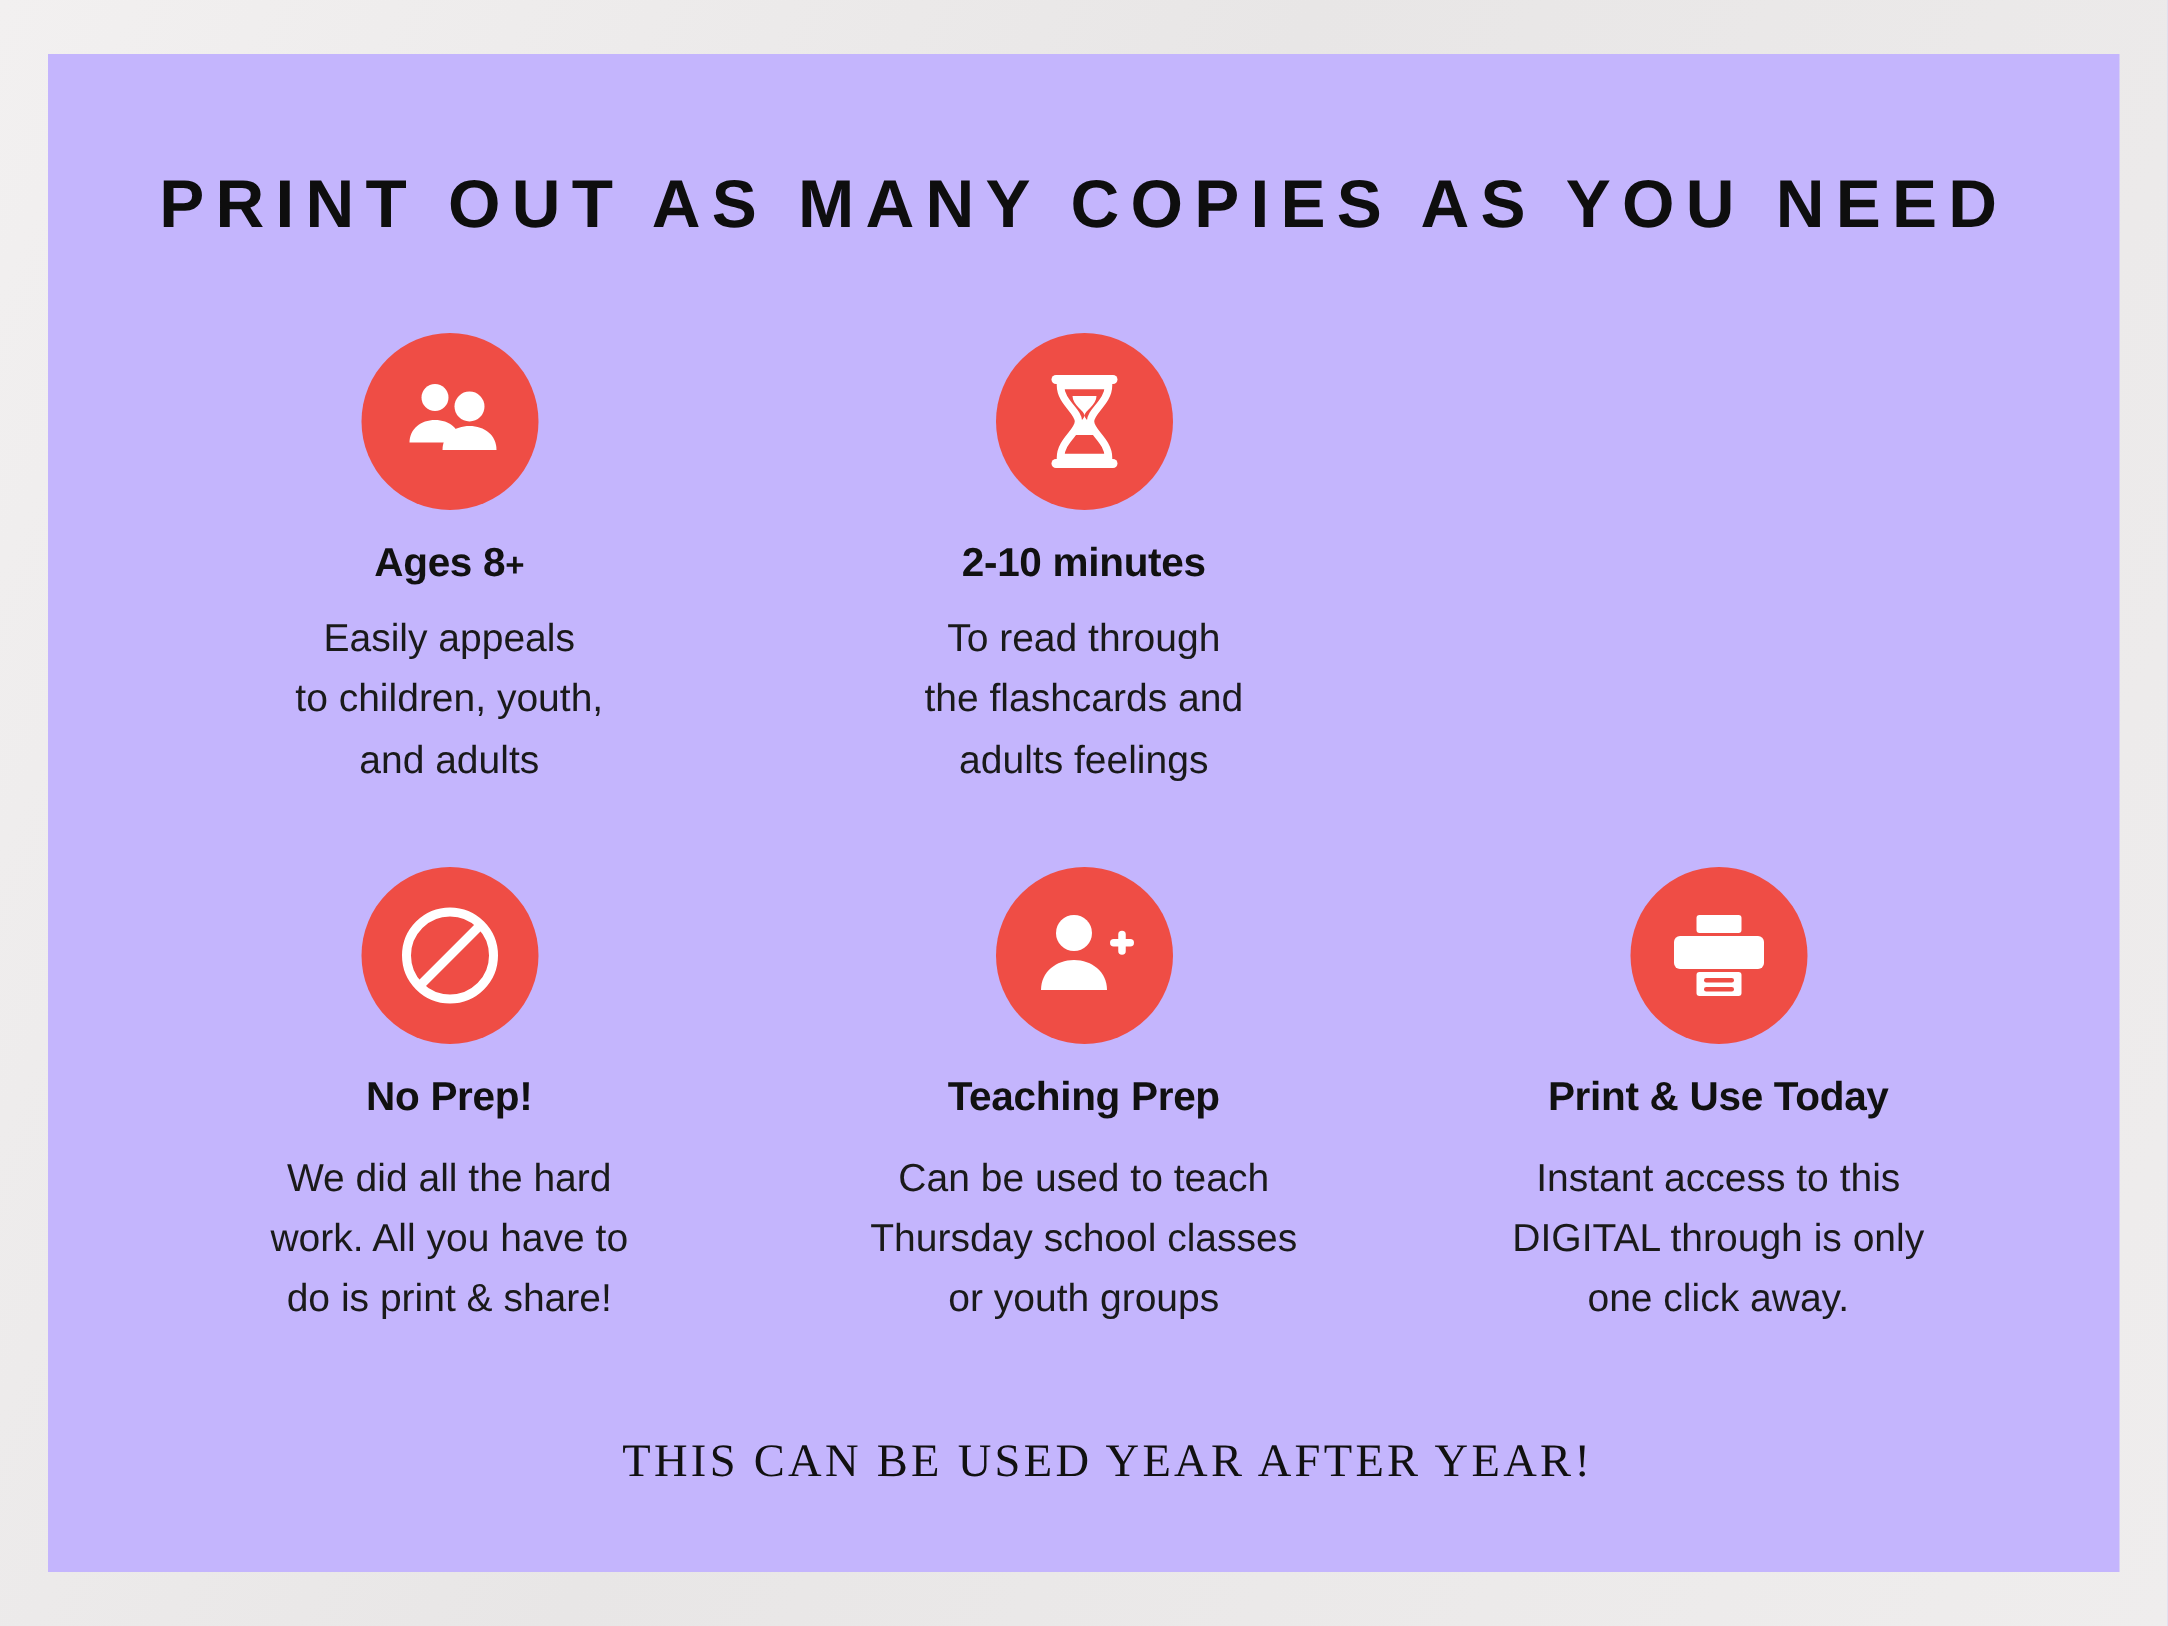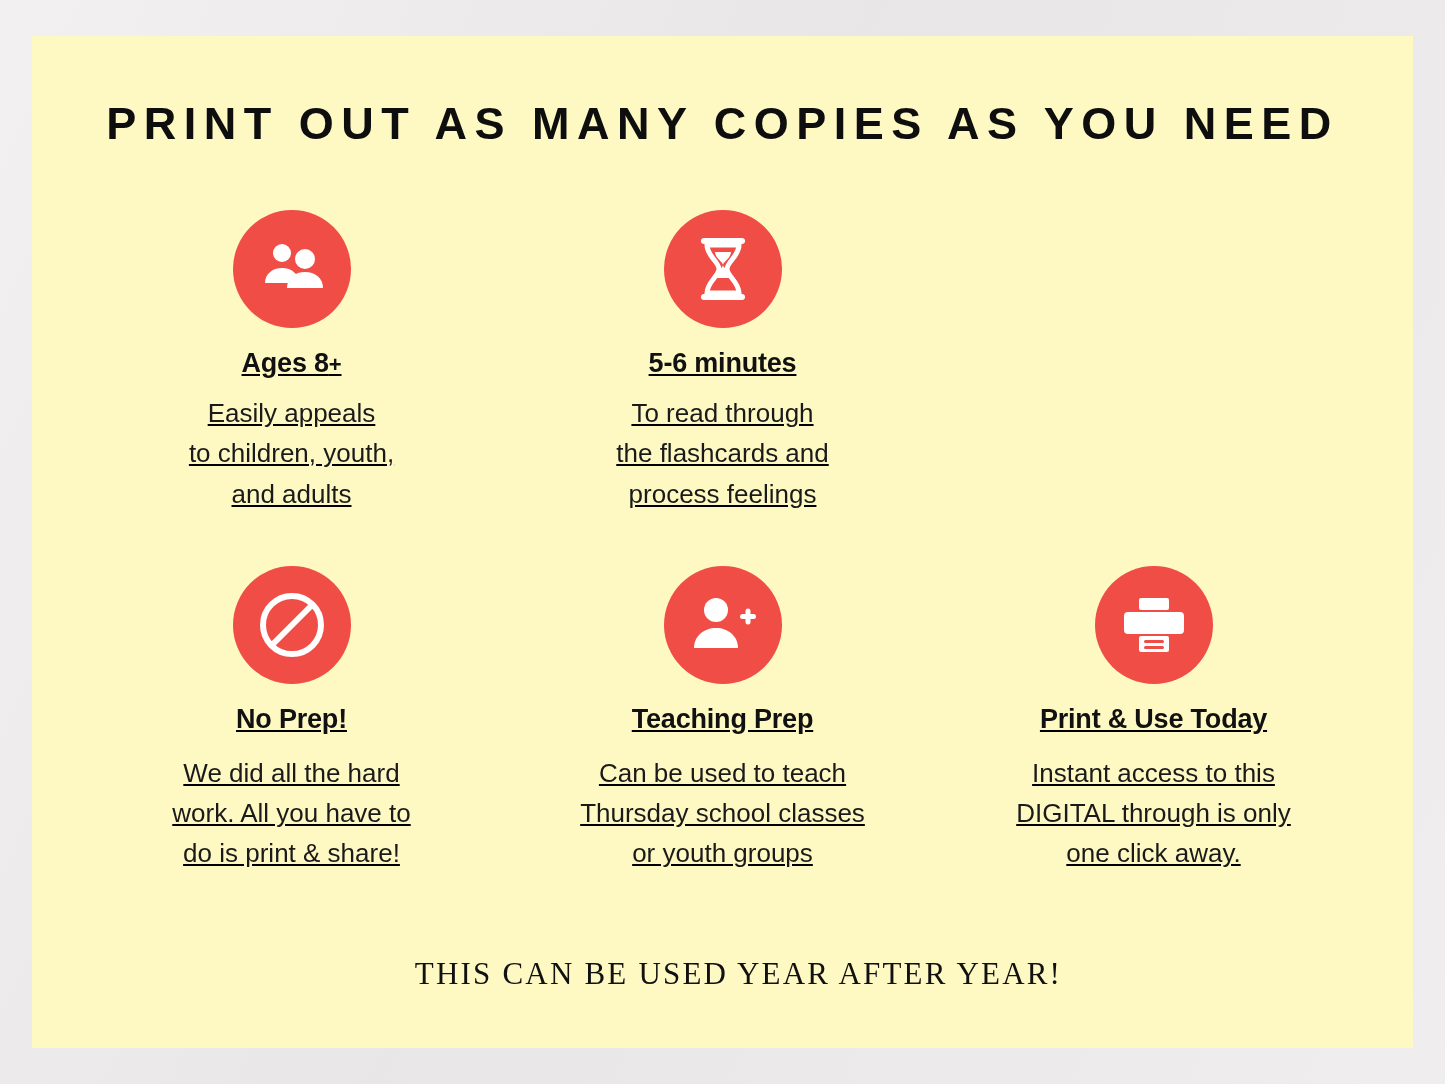--- a/index.html
+++ b/index.html
@@ -25,41 +25,40 @@
       radial-gradient(circle at 78% 92%, rgba(0,0,0,0.025) 0 3px, transparent 4px),
       linear-gradient(115deg, #f2f0f0 0%, #e8e6e6 45%, #efeded 100%);
     pointer-events: none;
   }
   .card {
     position: absolute;
     left: 32px;
     top: 36px;
     width: 1381px;
     height: 1012px;
-    background: #fef9c3;
+    background: #c4b5fd;
     box-sizing: border-box;
-    padding: 4px;
+    padding: 16px;
   }
   .headline {
     text-align: center;
     font-weight: 800;
     font-size: 45px;
     letter-spacing: 7.5px;
     color: #0e0e0e;
     margin-top: 58px;
     white-space: nowrap;
     font-family: "Liberation Sans", sans-serif;
   }
   .grid {
     margin-top: 60px;
     display: grid;
     grid-template-columns: repeat(3, 1fr);
     row-gap: 32px;
     padding: 0 40px;
-    text-decoration: underline;
   }
   .cell {
     display: flex;
     flex-direction: column;
     align-items: center;
     text-align: center;
   }
   .icon-circle {
     width: 118px;
     height: 118px;
@@ -135,25 +134,25 @@
     <div class="cell">
       <div class="icon-circle">
         <svg width="56" height="66" viewBox="0 0 56 66" aria-hidden="true">
           <rect x="6" y="2" width="44" height="6" rx="3" fill="#ffffff"></rect>
           <rect x="6" y="58" width="44" height="6" rx="3" fill="#ffffff"></rect>
           <path d="M12 9h32c0 11-12 17-12 24s12 13 12 24H12c0-11 12-17 12-24S12 20 12 9z" fill="none" stroke="#ffffff" stroke-width="5"></path>
           <path d="M20 16h16c0 6-8 10-8 13s8 7 8 13H20c0-6 8-10 8-13s-8-7-8-13z" fill="#ffffff"></path>
         </svg>
       </div>
       <div class="cell-title">
-        <span>5-6 minutes</span><span class="small"></span>
+        <span>2-10 minutes</span><span class="small"></span>
       </div>
       <div class="cell-body" style="white-space: pre-line;">To read through
 the flashcards and
-process feelings</div>
+adults feelings</div>
     </div>
 
   </div>
 
   <div class="grid row2" style="margin-top: 52px;">
 
     <div class="cell">
       <div class="icon-circle">
         <svg width="70" height="70" viewBox="0 0 70 70" aria-hidden="true">
           <circle cx="35" cy="35" r="29" fill="none" stroke="#ffffff" stroke-width="6"></circle>

